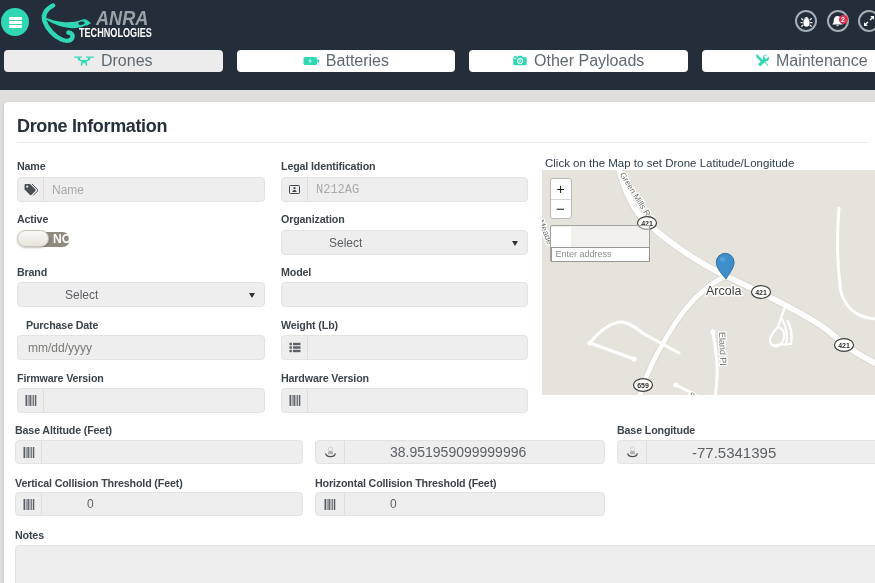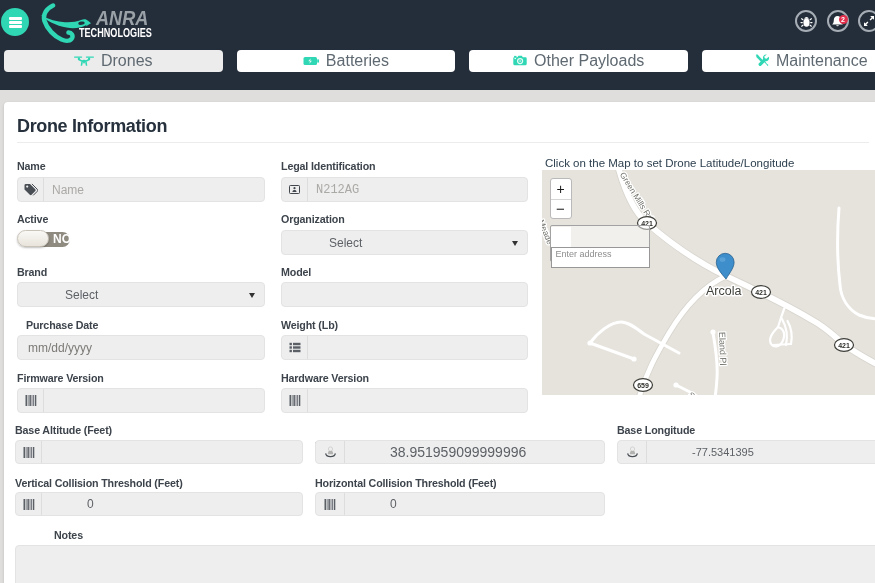--- a/index.html
+++ b/index.html
@@ -240,21 +240,21 @@
     </div>
     <div class="lbl" style="left:617px; top:424px;">Base Longitude</div>
     <div class="inp" style="left:617px; top:440px; width:263px; height:24px;">
       <span class="ico" style="width:29px;">
           <svg width="13" height="13" viewBox="0 0 13 13">
             <circle cx="6.5" cy="3" r="2.1" fill="none" stroke="#d2d2d0" stroke-width="1"></circle>
             <path d="M 4.3,5.4 C 5.6,4.9 7.4,4.9 8.7,5.4 L 9.2,8.3 L 3.8,8.3 Z" fill="#b2b2b0"></path>
             <path d="M 2.1,7.4 A 4.6 2.5 0 1 0 10.9,7.4" fill="none" stroke="#4b5056" stroke-width="1.3"></path>
           </svg>
         </span>
-      <span class="vl" style="font-size:11px;">-77.5341395</span>
+      <span class="vl" style="font-size:15px;">-77.5341395</span>
     </div>
 
     <div class="lbl" style="left:15px; top:476.5px;">Vertical Collision Threshold (Feet)</div>
     <div class="inp" style="left:15px; top:492px; width:288px; height:24px;">
       <span class="ico">
           <svg width="12" height="11" viewBox="0 0 12 11" fill="#5b6067">
             <rect x="0.5" y="0" width="1.5" height="11"></rect>
             <rect x="2.7" y="0" width="0.8" height="11"></rect>
             <rect x="4.4" y="0" width="1.5" height="11"></rect>
             <rect x="6.6" y="0" width="0.8" height="11"></rect>
@@ -272,21 +272,21 @@
             <rect x="2.7" y="0" width="0.8" height="11"></rect>
             <rect x="4.4" y="0" width="1.5" height="11"></rect>
             <rect x="6.6" y="0" width="0.8" height="11"></rect>
             <rect x="8.1" y="0" width="0.8" height="11"></rect>
             <rect x="9.8" y="0" width="1.5" height="11"></rect>
           </svg>
         </span>
       <span class="vl">0</span>
     </div>
 
-    <div class="lbl" style="left:15px; top:529px;margin-left:39px;">Notes</div>
+    <div class="lbl" style="left:15px; top:529px;">Notes</div>
     <div class="inp" style="left:15px; top:545px; width:865px; height:60px; border-radius:4px;"></div>
   </div>
   <div id="mapcol">
     <div class="abs" style="left:545px; top:157px; font-size:11.5px; color:#2f4150; white-space:nowrap;">Click on the Map to set Drone Latitude/Longitude</div>
     <div class="abs" style="left:542px; top:170px; width:338px; height:225px; overflow:hidden;">
       <svg width="338" height="225" viewBox="0 0 338 225">
         <rect x="0" y="0" width="338" height="225" fill="#e6e3dd"></rect>
         <g fill="none" stroke-linecap="round" stroke-linejoin="round">
 
           <g stroke="#d8d5ce">
@@ -350,17 +350,17 @@
       </svg>
       
       <div class="abs" style="left:7.5px; top:8px; width:22px; height:41px; background:#fff; border:1px solid #b9b9b9; border-radius:3px;">
         <div class="abs" style="left:0; top:0; width:20px; height:20px; text-align:center; line-height:20px; font-size:14px; color:#1a1a1a;">+</div>
         <div class="abs" style="left:0px; top:20px; width:20px; height:1px; background:#d5d5d5;"></div>
         <div class="abs" style="left:0; top:20px; width:20px; height:20px; text-align:center; line-height:19px; font-size:15px; color:#1a1a1a;">−</div>
       </div>
       
       <div class="abs" style="left:7.5px; top:55px; width:100px; height:37px; background:rgba(255,255,255,0.45); border:1px solid #a2a2a2; border-radius:2px;">
         <div class="abs" style="left:0.5px; top:0.5px; width:20px; height:20.5px; background:#fff;"></div>
-        <div class="abs" style="left:0.5px; top:21px; width:98.5px; height:21px; background:#fff; border:1px solid #979797; font-size:9px; color:#8d8d8d; line-height:12px; padding-left:3.5px;">Enter address</div>
+        <div class="abs" style="left:0.5px; top:21px; width:98.5px; height:15px; background:#fff; border:1px solid #979797; font-size:9px; color:#8d8d8d; line-height:12px; padding-left:3.5px;">Enter address</div>
       </div>
     </div>
   </div>
 </div>
 
 </body></html>

